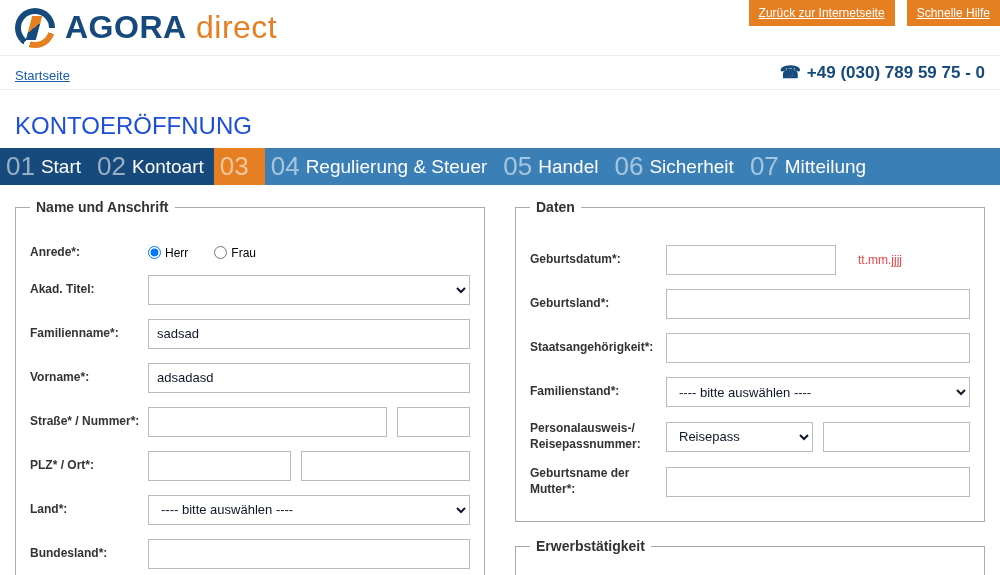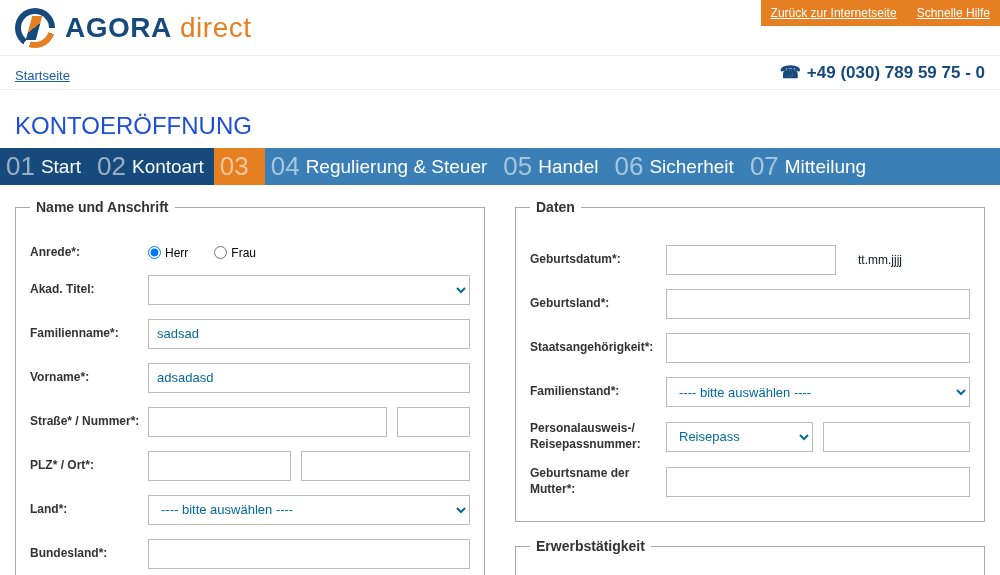--- a/index.html
+++ b/index.html
@@ -2,46 +2,46 @@
 <html><head>
 <meta charset="utf-8">
 <style>
 *{box-sizing:border-box;margin:0;padding:0;font-family:Arial,Helvetica,sans-serif}
 body{background:#fff;width:1000px;height:575px;overflow:hidden}
 .header{height:56px;display:flex;align-items:center;padding:10px 15px;border-bottom:1px solid #eee;position:relative}
 .logo-wrap{display:flex;align-items:center;gap:10px}
 .logo-mark{width:40px;height:40px;border-radius:50%;background:conic-gradient(from 0deg,#174a7c 0 25%,#fff 25% 30%,#e67e22 30% 55%,#fff 55% 60%,#174a7c 60% 100%);position:relative}
 .logo-mark::after{content:"";position:absolute;inset:6px;background:#fff;border-radius:50%}
 .logo-mark::before{content:"";position:absolute;z-index:1;left:14px;top:8px;width:10px;height:24px;background:linear-gradient(135deg,#e67e22 0 50%,#174a7c 50% 100%);transform:skewX(-15deg)}
-.logo-text{font-size:28px;letter-spacing:0.5px}
+.logo-text{font-size:32px;letter-spacing:0.5px}
 .logo-text b{color:#174a7c;font-weight:600}
 .logo-text span{color:#e67e22;font-weight:300}
 .header-links{position:absolute;right:0;top:0;display:flex}
-.header-links a{background:#e67e22;color:#fff;font-size:12px;padding:6px 10px;margin-left:0;text-decoration:underline}
+.header-links a{background:#e67e22;color:#fff;font-size:12px;padding:6px 10px;margin-left:12px;text-decoration:underline}
 .subhead{display:flex;justify-content:space-between;align-items:flex-end;padding:6px 15px;font-size:13px;border-bottom:1px solid #eee}
 .subhead a{color:#1d5ca8;text-decoration:underline}
 .phone{color:#174a7c;font-weight:600;font-size:17px;display:flex;align-items:center;gap:6px}
 .pagetitle{padding:22px 15px 8px;font-size:24px;font-weight:400;color:#1d4ed8}
 .steps{display:flex;width:100%}
 .step{flex:0 0 auto;display:flex;align-items:center;padding:3px 10px 3px 6px;color:#fff;font-size:19px}
 .step .num{font-size:26px;font-weight:400;margin-right:6px;opacity:.55}
 .step-1{background:#174a7c}.step-2{background:#174a7c}.step-3{background:#e67e22}.step-4{background:#3a7fb5}.step-5{background:#3a7fb5}.step-6{background:#3a7fb5}.step-7{background:#3a7fb5;flex:1}
 .form-area{display:flex;gap:30px;padding:14px 15px}
 .col{flex:1}
 fieldset{border:1px solid #aaa;padding:16px 14px 10px;margin-bottom:16px}
 legend{padding:0 6px;font-size:14px;font-weight:700;color:#333}
 .row{display:flex;align-items:center;margin:14px 0}
 .lab{width:118px;font-size:12px;font-weight:700;color:#333;line-height:1.3}
 .col2 .lab{width:136px}
 .ctrl{flex:1;display:flex;gap:10px;align-items:center}
-input[type=text],select{border:1px solid #bbb;height:30px;font-size:13px;padding:0 8px;color:#0369a1}
+input[type=text],select{border:1px solid #bbb;height:30px;font-size:13px;padding:0 8px;color:#0f172a}
 input[type=text]{width:100%}
 select{width:100%;background:#fff}
 .radio-lab{font-size:12px;margin-right:16px;display:flex;align-items:center;gap:4px}
-.hint{font-size:12px;color:#0f172a;margin-left:12px}
+.hint{font-size:12px;color:#ef4444;margin-left:12px}
 </style>
 </head>
 <body>
 
 <div class="header">
  <div class="logo-wrap">
   <div class="logo-mark"></div>
   <div class="logo-text"><b>AGORA</b> <span>direct</span></div>
  </div>
  <div class="header-links">

